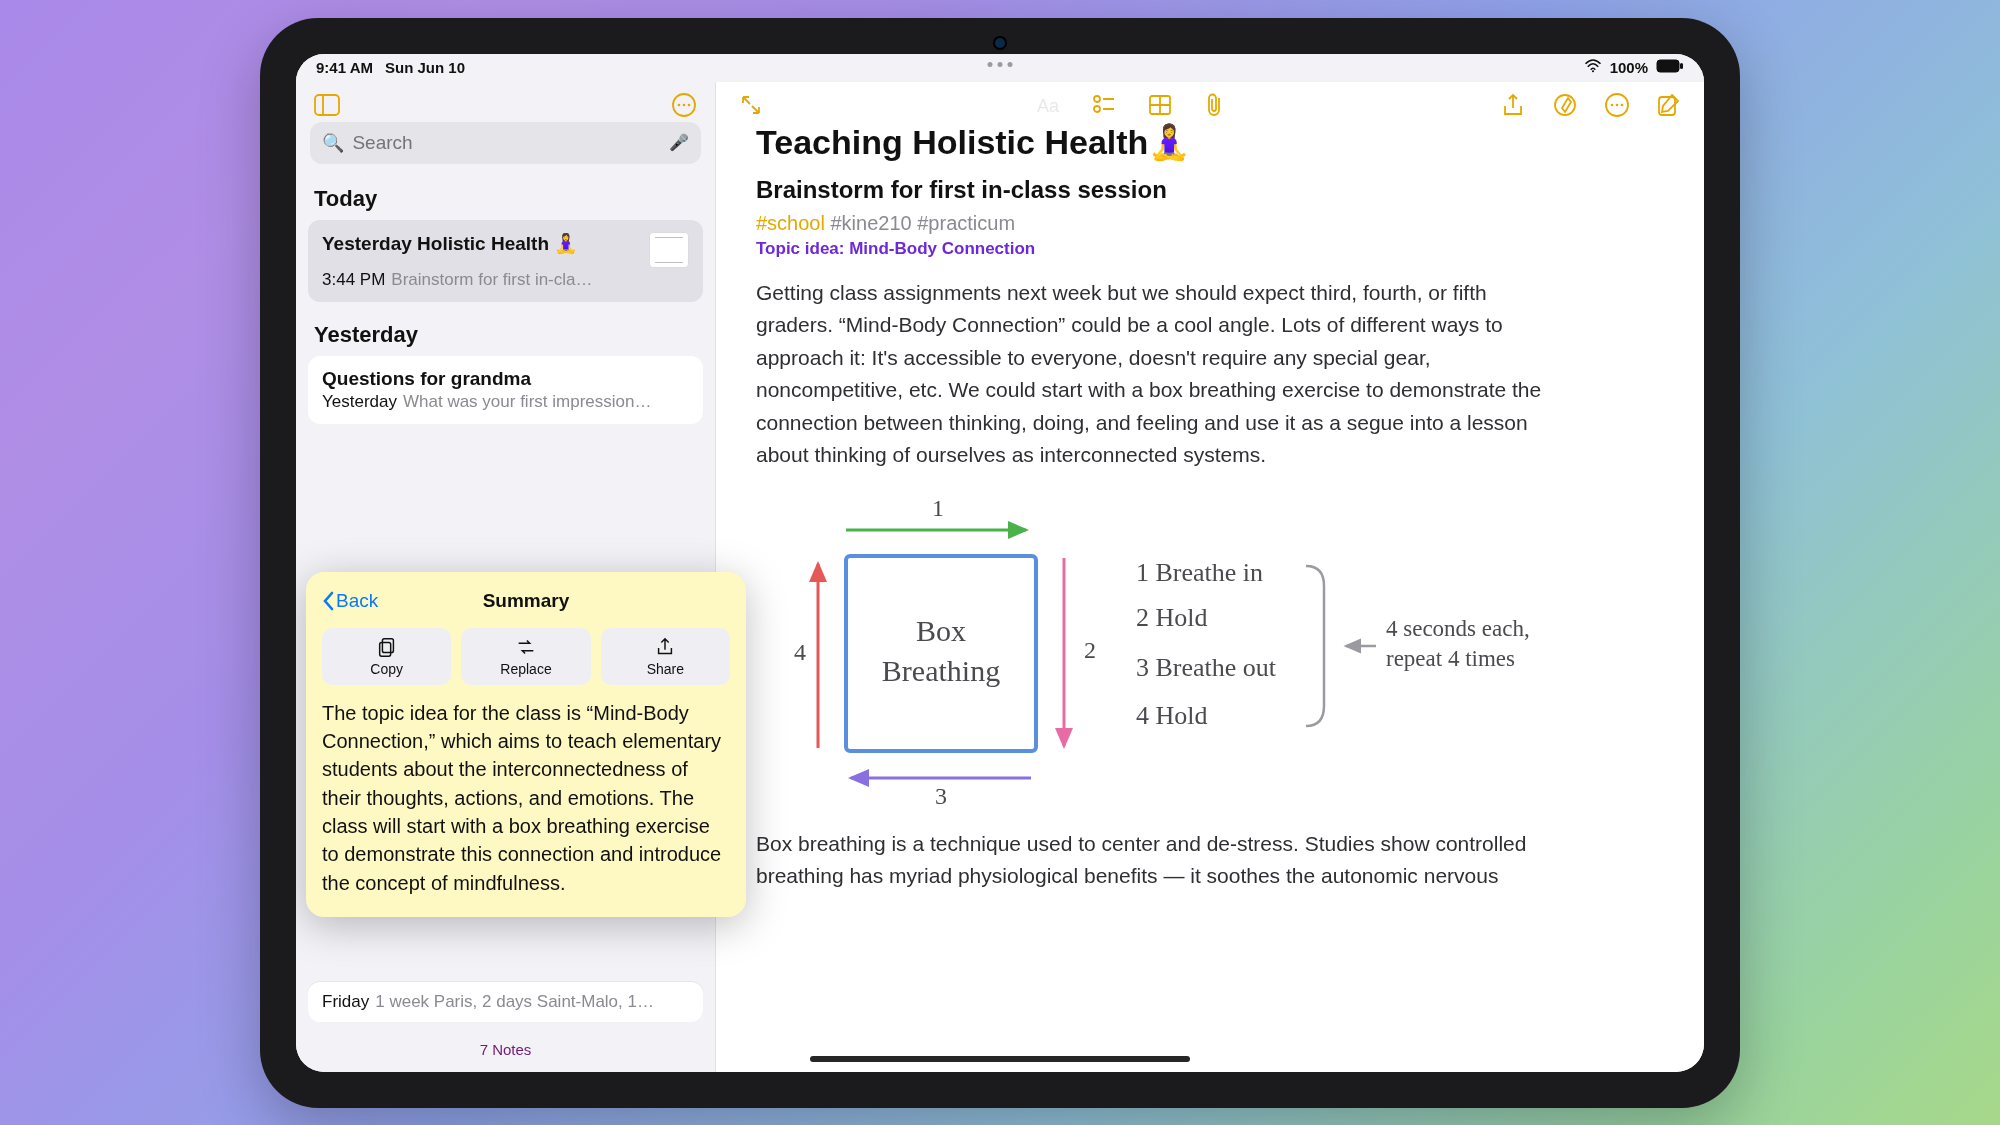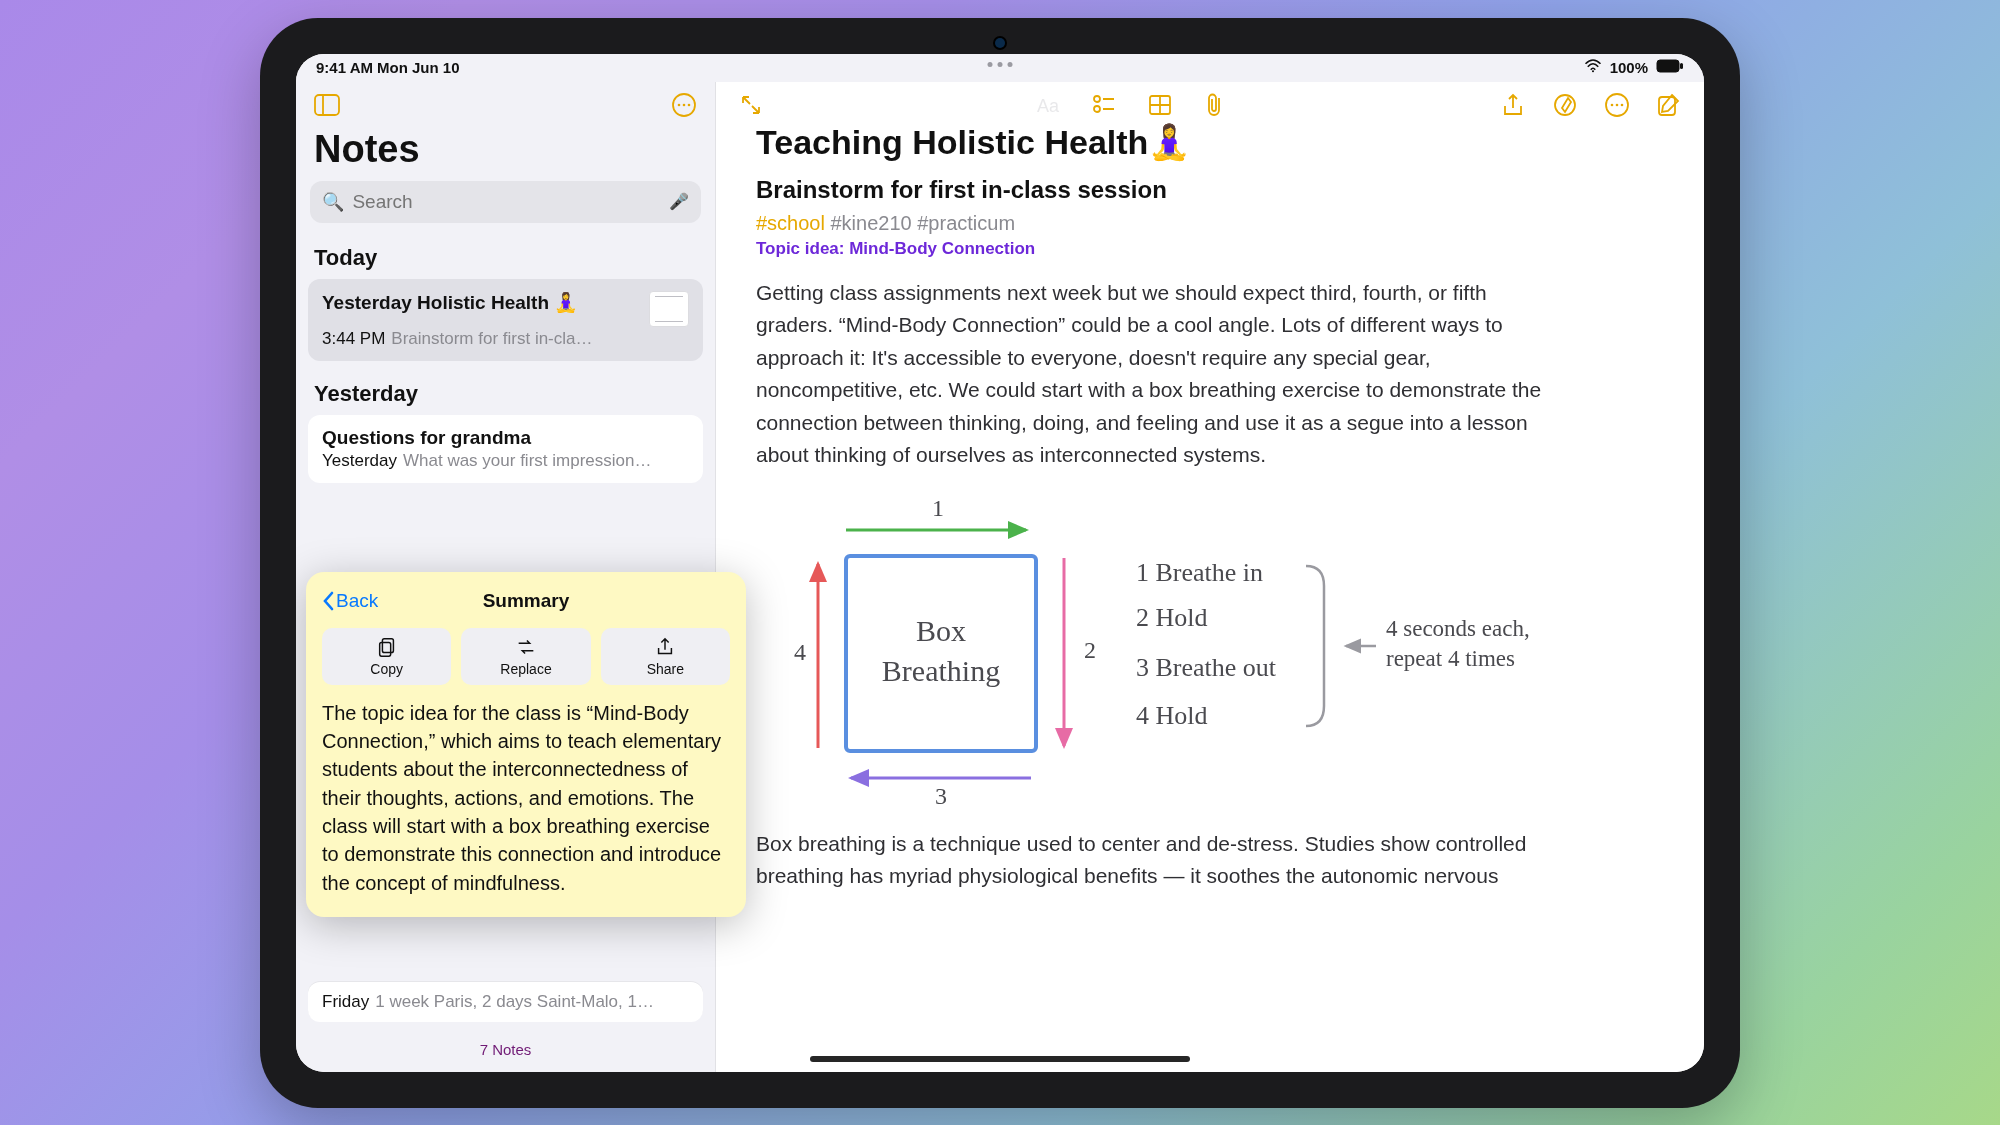--- a/index.html
+++ b/index.html
@@ -1,21 +1,21 @@
 <!DOCTYPE html>
 <html><head>
 <meta charset="utf-8">
 <style>
 * { margin:0; padding:0; box-sizing:border-box; font-family:-apple-system,BlinkMacSystemFont,"SF Pro Text","Helvetica Neue",sans-serif; -webkit-font-smoothing:antialiased; }
 body { width:2000px; height:1125px; background:linear-gradient(135deg,#a989e9 0%,#b08ee6 15%,#a58ee8 30%,#8fa3e9 50%,#8fc0d8 70%,#99d39f 90%,#a7d889 100%); display:flex; align-items:center; justify-content:center; }
 .device { width:1480px; height:1090px; background:#1b1b1d; border-radius:58px; padding:36px; position:relative; box-shadow:0 20px 60px rgba(0,0,0,.25); }
 .camera { position:absolute; top:20px; left:50%; transform:translateX(-50%); width:10px; height:10px; background:#0a2a4a; border-radius:50%; box-shadow:0 0 0 2px #000; }
 .screen { width:100%; height:100%; background:#fff; border-radius:28px; overflow:hidden; position:relative; display:flex; flex-direction:column; }
 .statusbar { height:28px; background:#f2f2f7; display:flex; align-items:center; justify-content:space-between; padding:0 20px; font-size:15px; font-weight:600; color:#111; }
-.statusbar .left { display:flex; gap:4px; }
+.statusbar .left { display:flex; gap:12px; }
 .statusbar .right { display:flex; gap:8px; align-items:center; }
 .dots { display:flex; gap:5px; position:absolute; left:50%; top:8px; transform:translateX(-50%); }
 .dots span{ width:5px;height:5px;background:#9b9ba2;border-radius:50%; }
 .content { flex:1; display:flex; overflow:hidden; position:relative; }
 .sidebar { width:420px; background:#f2f2f7; display:flex; flex-direction:column; border-right:1px solid #e1e1e5; position:relative; }
 .sb-toolbar { display:flex; justify-content:space-between; align-items:center; padding:10px 18px 4px; }
 .icon { width:26px; height:26px; display:inline-flex; align-items:center; justify-content:center; }
 .icon svg { stroke:#e6a800; stroke-width:1.8; fill:none; }
 .sb-title { font-size:38px; font-weight:700; padding:6px 18px 10px; color:#111; }
 .searchwrap { margin:0 14px 12px; background:#e4e4e9; border-radius:12px; display:flex; align-items:center; padding:10px 12px; gap:8px; }
@@ -62,21 +62,21 @@
 </head>
 <body>
 
 <div class="device">
   <div class="camera"></div>
   <div class="screen">
 
     <div class="statusbar">
       <div class="left">
         <span>9:41 AM</span>
-        <span>Mon Jun 10</span>
+        <span>Sun Jun 10</span>
       </div>
       <div class="dots">
           <span></span>
           <span></span>
           <span></span>
         </div>
       <div class="right">
         <span><svg width="18" height="14" viewBox="0 0 24 18">
               <path d="M2 6 Q12 -4 22 6 M5 10 Q12 2 19 10 M9 14 Q12 10 15 14" stroke="#111" stroke-width="2" fill="none"></path>
               <circle cx="12" cy="16" r="1.4" fill="#111"></circle>
@@ -101,21 +101,20 @@
             </span>
           <span class="icon">
               <svg width="26" height="26" viewBox="0 0 26 26">
                 <circle cx="13" cy="13" r="11"></circle>
                 <circle cx="8" cy="13" r="1.3" fill="#e6a800" stroke="none"></circle>
                 <circle cx="13" cy="13" r="1.3" fill="#e6a800" stroke="none"></circle>
                 <circle cx="18" cy="13" r="1.3" fill="#e6a800" stroke="none"></circle>
               </svg>
             </span>
         </div>
-        <div class="sb-title">Notes</div>
         <div class="searchwrap">
           <span class="mag">🔍</span>
           <input placeholder="Search" style="">
           <span>🎤</span>
         </div>
 
         <div class="section-head">Today</div>
         <div class="notelist">
           <div class="notecard selected">
             <div class="row1">

